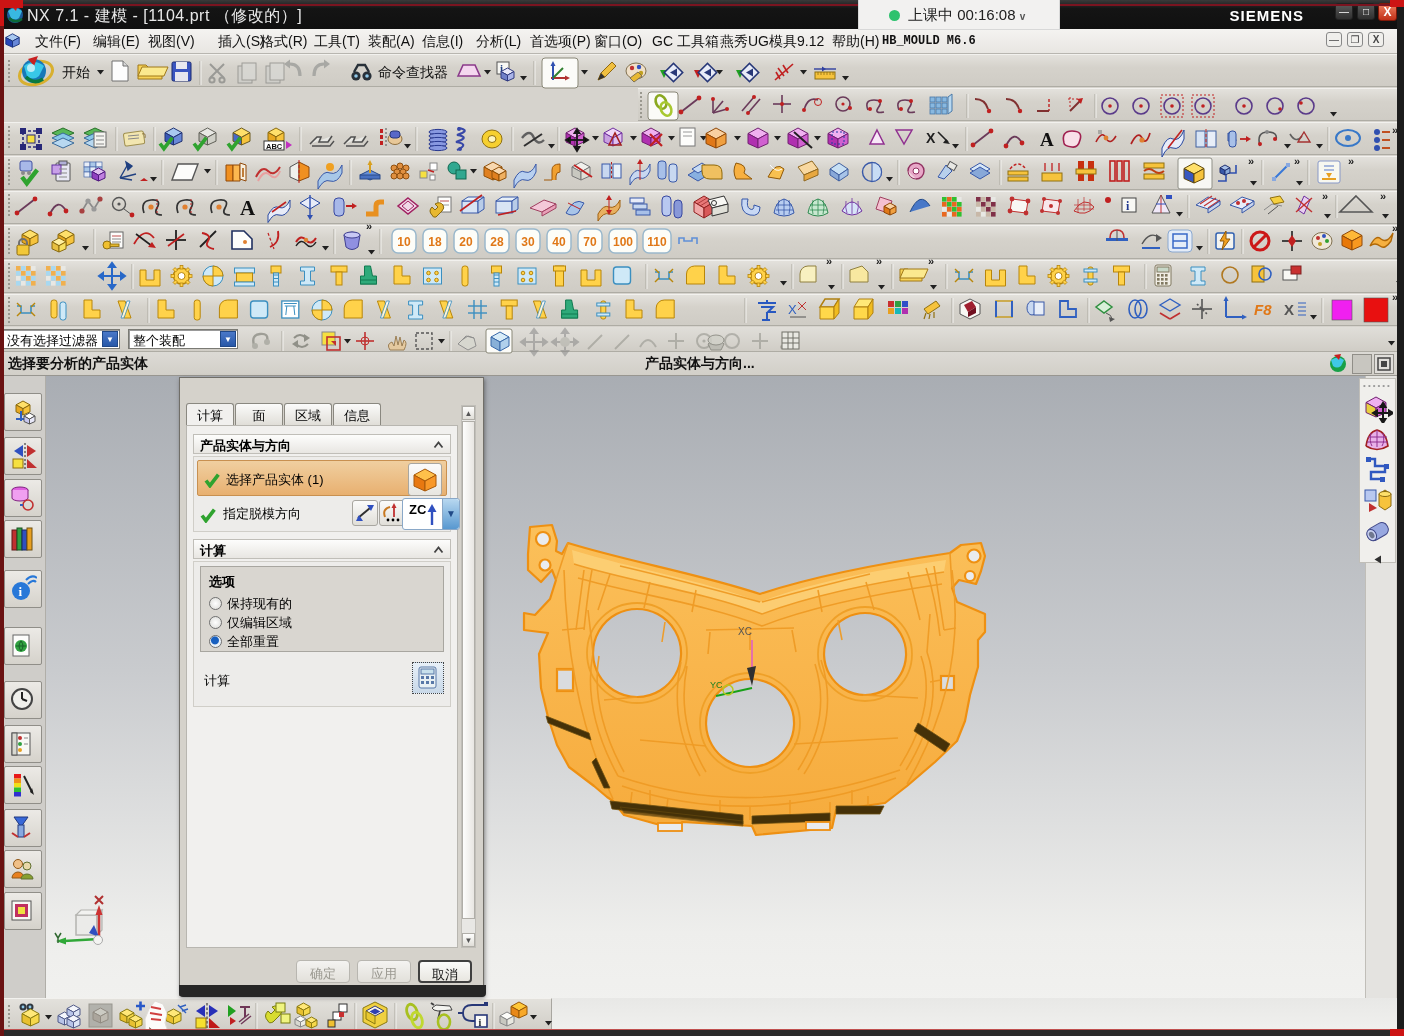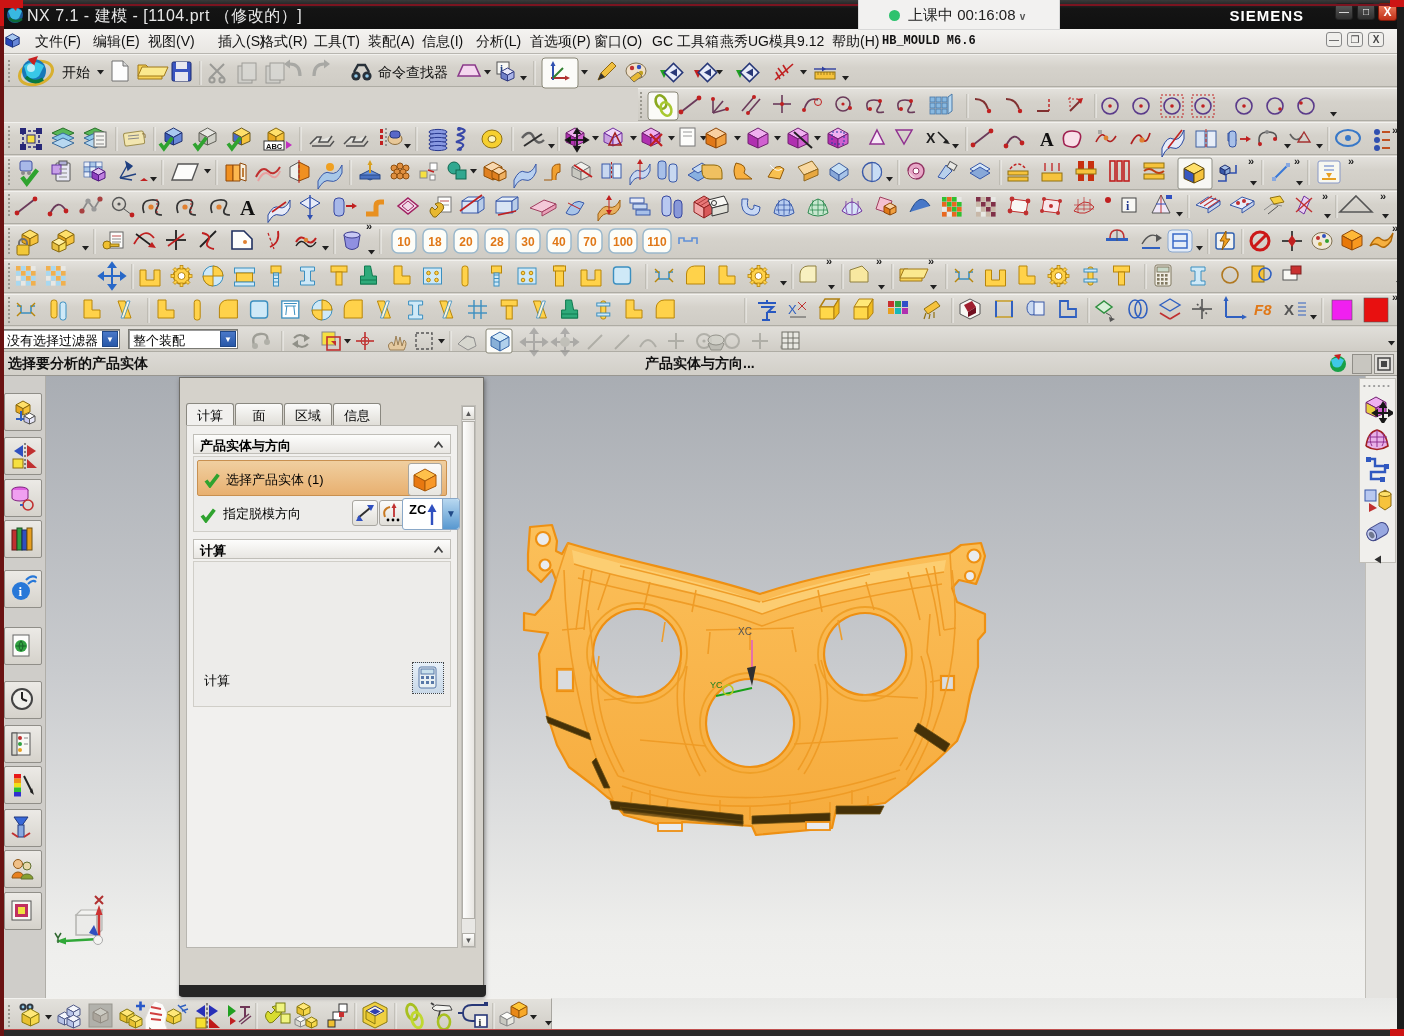--- a/index.html
+++ b/index.html
@@ -2356,20 +2356,26 @@
               <polygon points="2.5,9 11.5,9 7,1" fill="#3050c0"></polygon>
             </svg>
             <span class="zcdd">▼</span>
           </span>
     </div>
   </div>
   <div class="dsec" style="top:113px">计算<svg class="caret" width="11" height="8" viewBox="0 0 11 8">
           <path d="M1.5,6.5 L5.5,1.5 L9.5,6.5" fill="none" stroke="#444" stroke-width="1.8"></path>
         </svg></div>
   <div class="dgroup" style="top:135px;height:146px">
+    <div class="dopt">
+      <div class="optlbl">选项</div>
+      <div class="radio"><span class="rc"></span>保持现有的</div>
+      <div class="radio"><span class="rc"></span>仅编辑区域</div>
+      <div class="radio"><span class="rc sel"></span>全部重置</div>
+    </div>
     <div style="position:absolute;top:110px;left:10px;font-size:13px">计算</div>
     <div class="calcbtn">
           <svg width="26" height="26" viewBox="0 0 26 26">
             <rect x="4" y="2" width="17" height="21" rx="2" fill="#e8f0f4" stroke="#5878a8"></rect>
             <rect x="6" y="4" width="13" height="5" fill="#c8e0ec" stroke="#5878a8"></rect>
             <g fill="#5878a8">
               <rect x="6" y="11" width="3" height="3"></rect>
               <rect x="11" y="11" width="3" height="3"></rect>
               <rect x="16" y="11" width="3" height="3"></rect>
               <rect x="6" y="16" width="3" height="3"></rect>
@@ -2378,18 +2384,23 @@
             </g>
           </svg>
         </div>
   </div>
  </div>
  <div class="dscroll">
       <div class="sarr">▲</div>
       <div class="sthumb"></div>
       <div class="sarr" style="position:absolute;bottom:0">▼</div>
     </div>
+ <div class="dfoot">
+   <span class="fbtn dis">确定</span>
+      <span class="fbtn dis">应用</span>
+      <span class="fbtn en">取消</span>
+ </div>
  <div class="dbot"></div>
 </div>
 <div id="overlay" style="line-height:29px"><span class="dot"></span>上课中 00:16:08 <span style="color:#555;font-size:10px;font-weight:bold">v</span></div>
 <div id="botline"></div>
 <div id="lborder"></div>
 <div id="rborder"></div>
 <div id="redbr"></div>
 </body></html>

